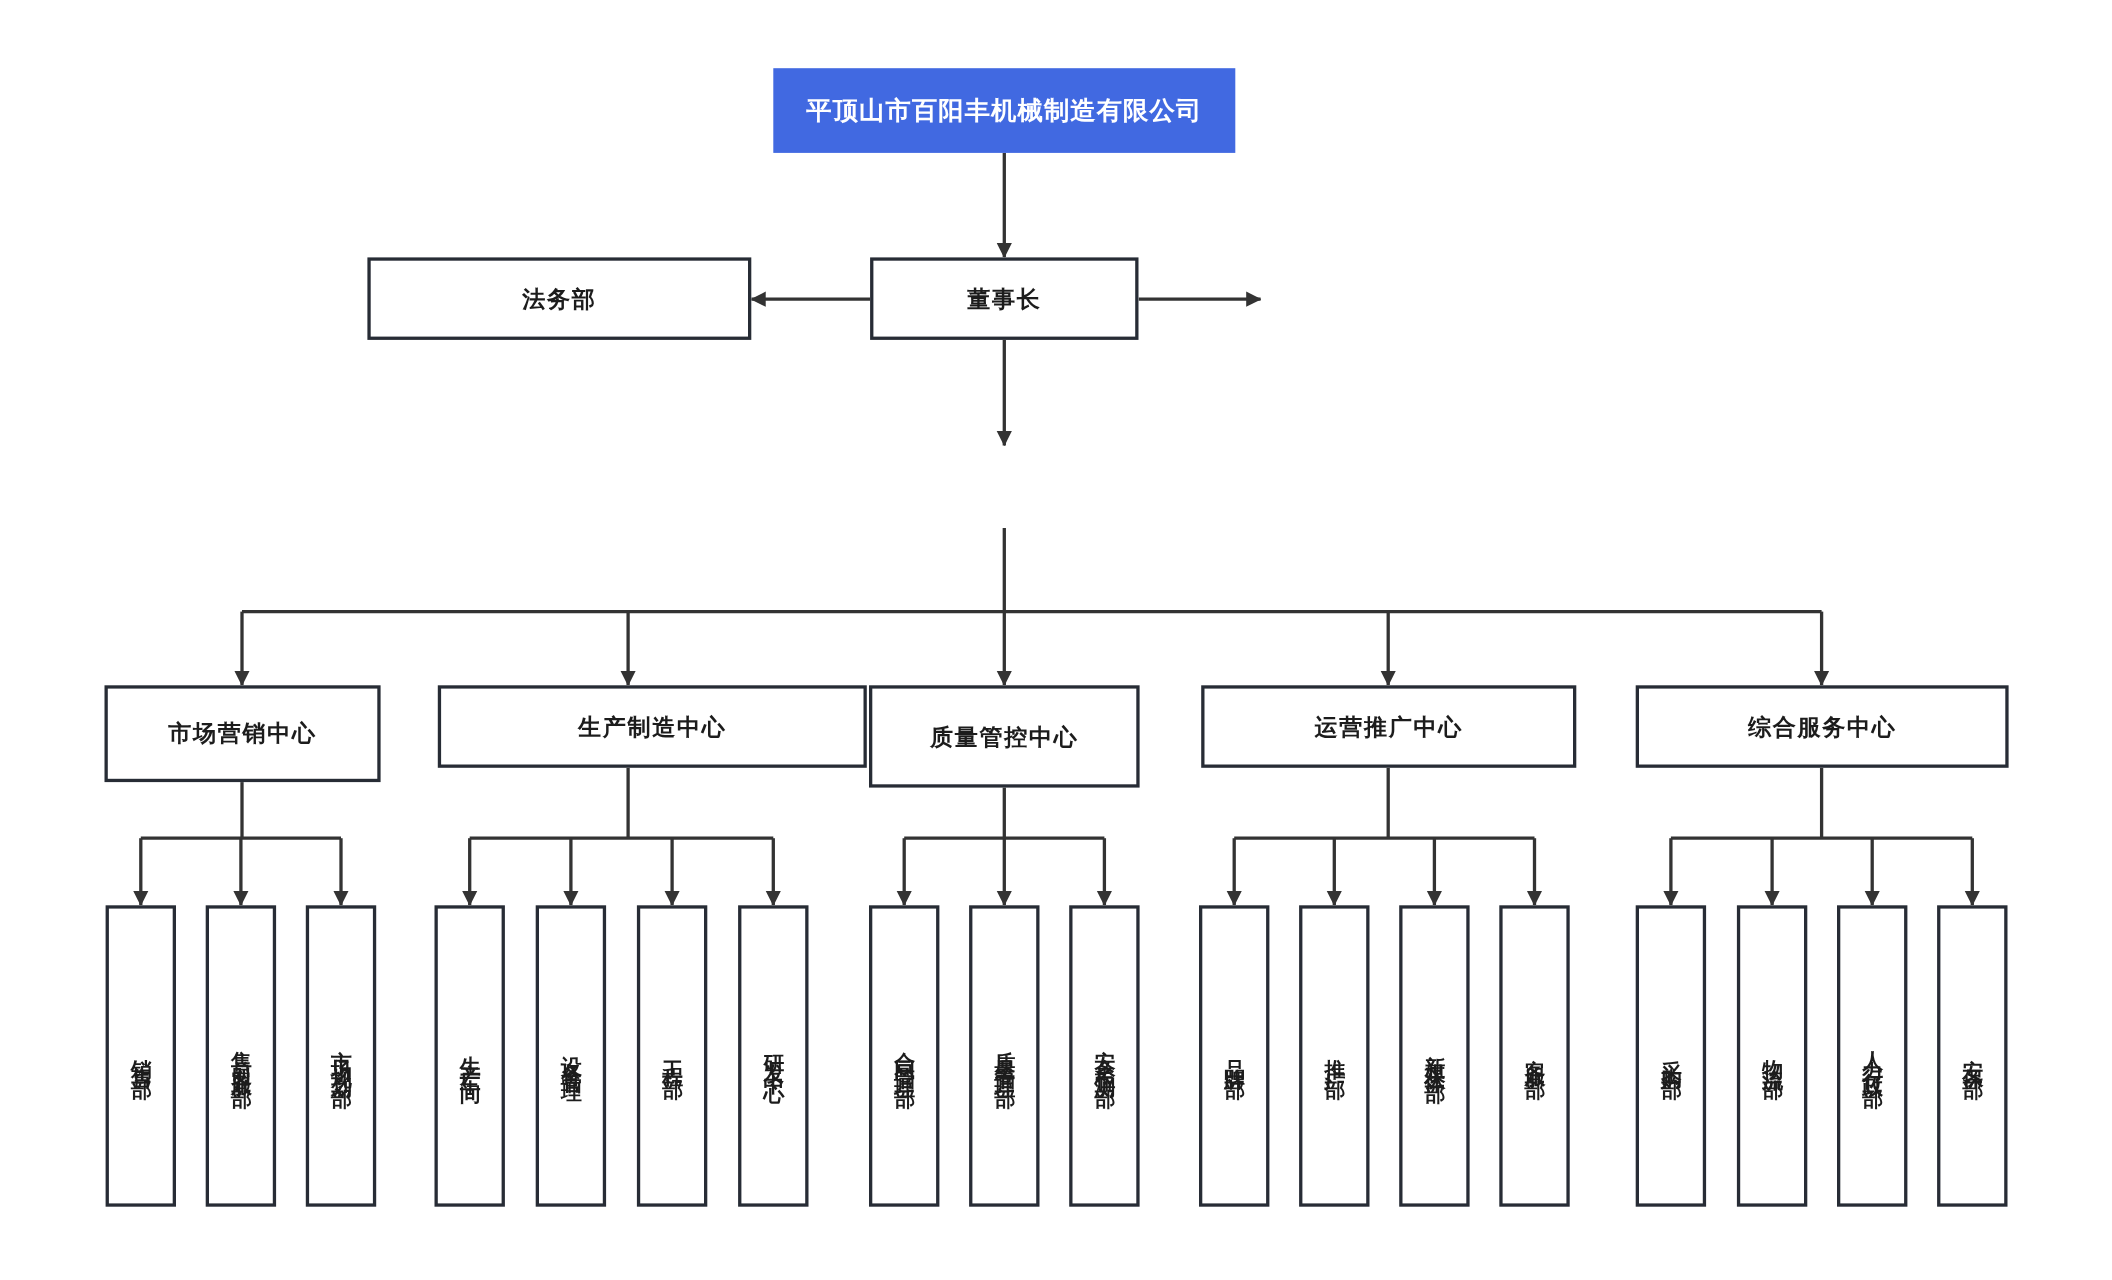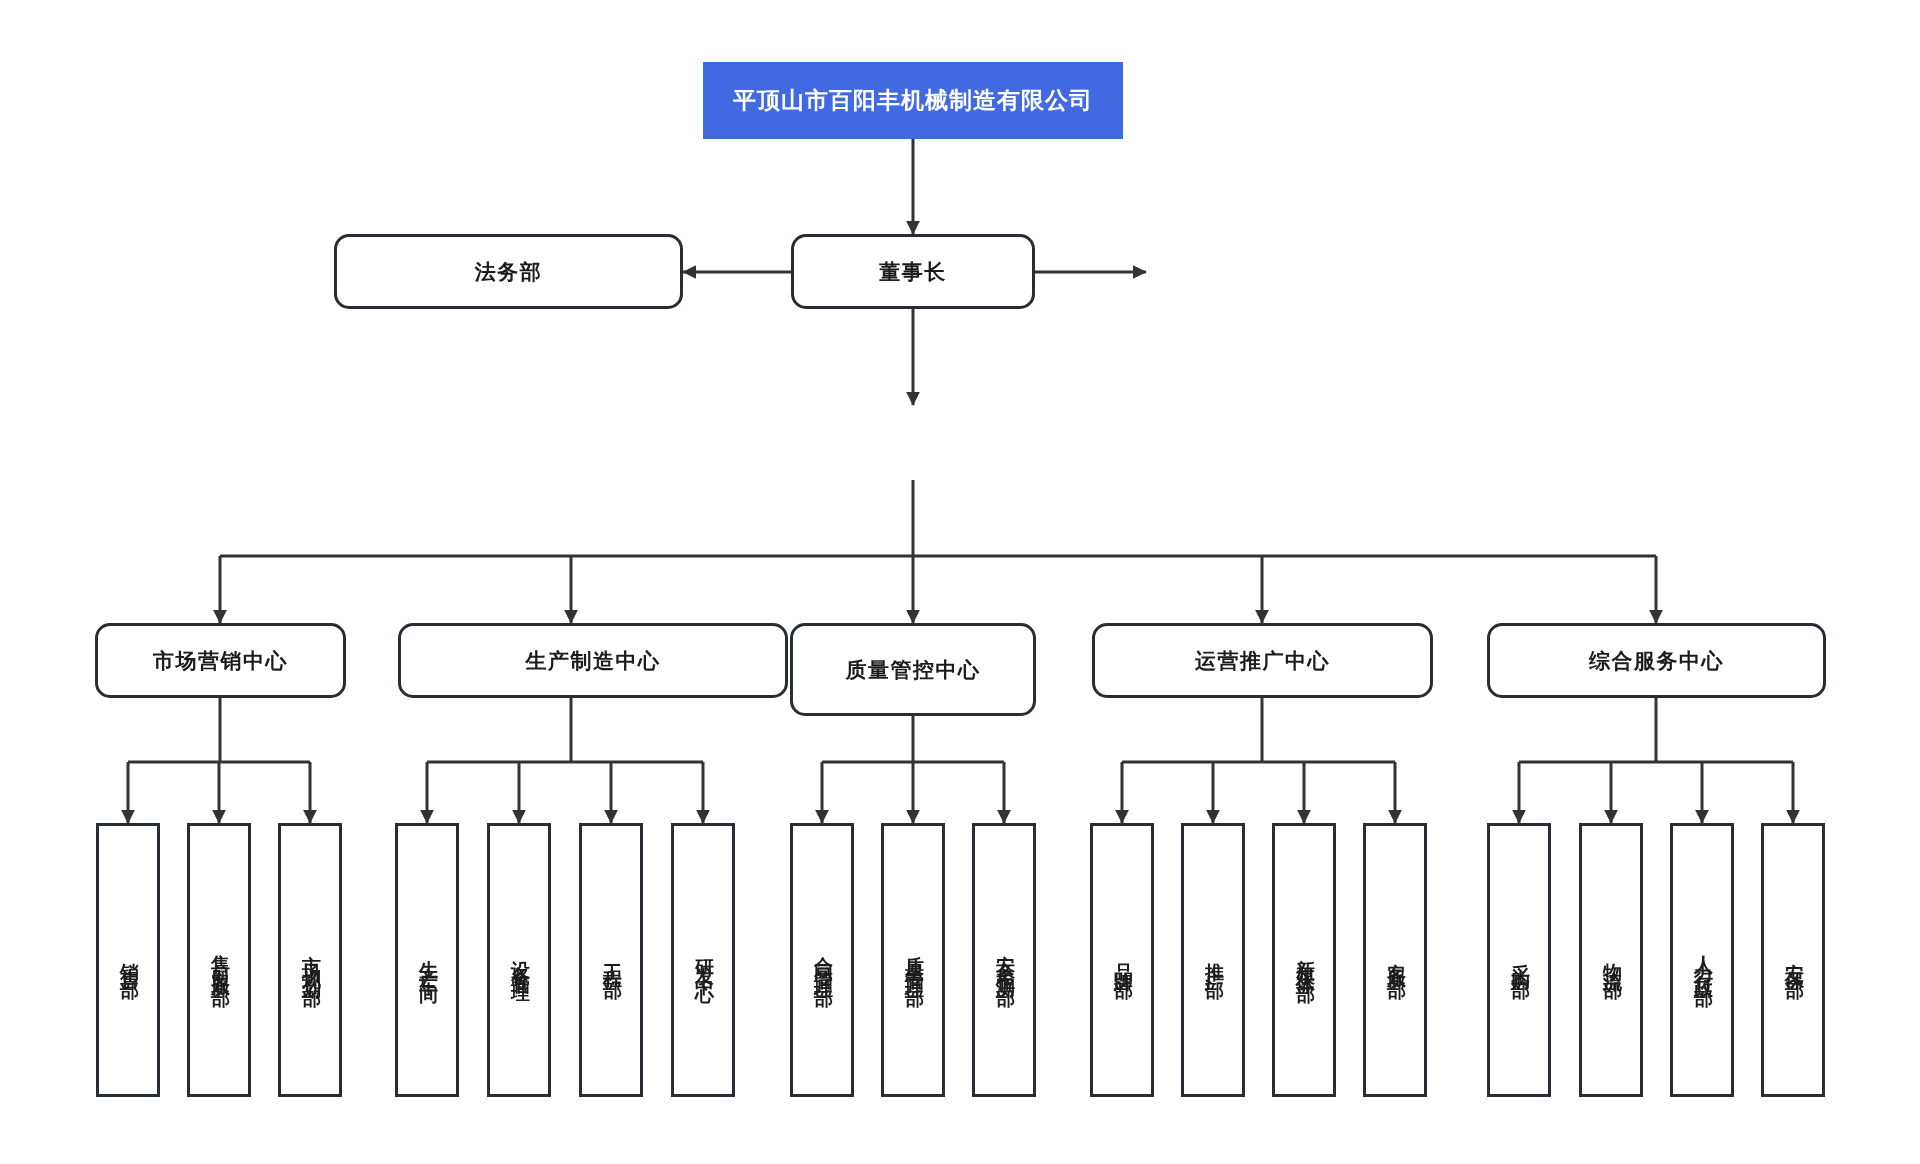--- a/index.html
+++ b/index.html
@@ -6,32 +6,32 @@
     --page-bg:#ffffff; --accent:#4169e1; --root-text:#ffffff;
     --box-bg:#ffffff; --box-border:#272c35; --line:#333333; --text:#1c1c1c;
   }
   html,body{margin:0;padding:0;}
   body{
     background:var(--page-bg);
     font-family:"Liberation Sans","DejaVu Sans",sans-serif;
     font-weight:bold;
     color:var(--text);
   }
-  .canvas{position:relative;width:1920px;height:1164px;background:var(--page-bg);overflow:hidden;font-family:Liberation Mono, monospace;}
+  .canvas{position:relative;width:1920px;height:1164px;background:var(--page-bg);overflow:hidden;}
   svg.connectors{position:absolute;left:0;top:0;width:1920px;height:1164px;}
   .ln{stroke:var(--line,#333);stroke-width:3;fill:none;}
   .arwhead{fill:var(--line,#333);}
   .node{
     position:absolute;box-sizing:border-box;
     background:var(--box-bg);border:3px solid var(--box-border);
     display:flex;align-items:center;justify-content:center;
     text-align:center;
   }
   .node .lbl{display:block;}
-  .hnode{font-size:21px;letter-spacing:1.5px;border-radius:15px;}
+  .hnode{font-size:21px;letter-spacing:1.5px;}
   .root-node{
     background:var(--accent);border:none;color:var(--root-text);
     font-size:23px;letter-spacing:1px;
   }
   .vnode{font-size:19px;}
   .vnode .lbl{
     writing-mode:vertical-rl;text-orientation:upright;
     letter-spacing:8px;line-height:1;
   }
 </style>
@@ -103,21 +103,21 @@
   </div>
 
   <div class="node hnode" style="left:334px;top:234px;width:349px;height:75px">
     <span class="lbl">法务部</span>
   </div>
   <div class="node hnode" style="left:791px;top:234px;width:244px;height:75px">
     <span class="lbl">董事长</span>
   </div>
 
 
-  <div class="node hnode" style="left:95px;top:623px;width:251px;height:75px">
+  <div class="node hnode" style="left:95px;top:623px;width:251px;height:88px">
     <span class="lbl">市场营销中心</span>
   </div>
   <div class="node hnode" style="left:398px;top:623px;width:390px;height:75px">
     <span class="lbl">生产制造中心</span>
   </div>
   <div class="node hnode" style="left:790px;top:623px;width:246px;height:93px">
     <span class="lbl">质量管控中心</span>
   </div>
   <div class="node hnode" style="left:1092px;top:623px;width:341px;height:75px">
     <span class="lbl">运营推广中心</span>

